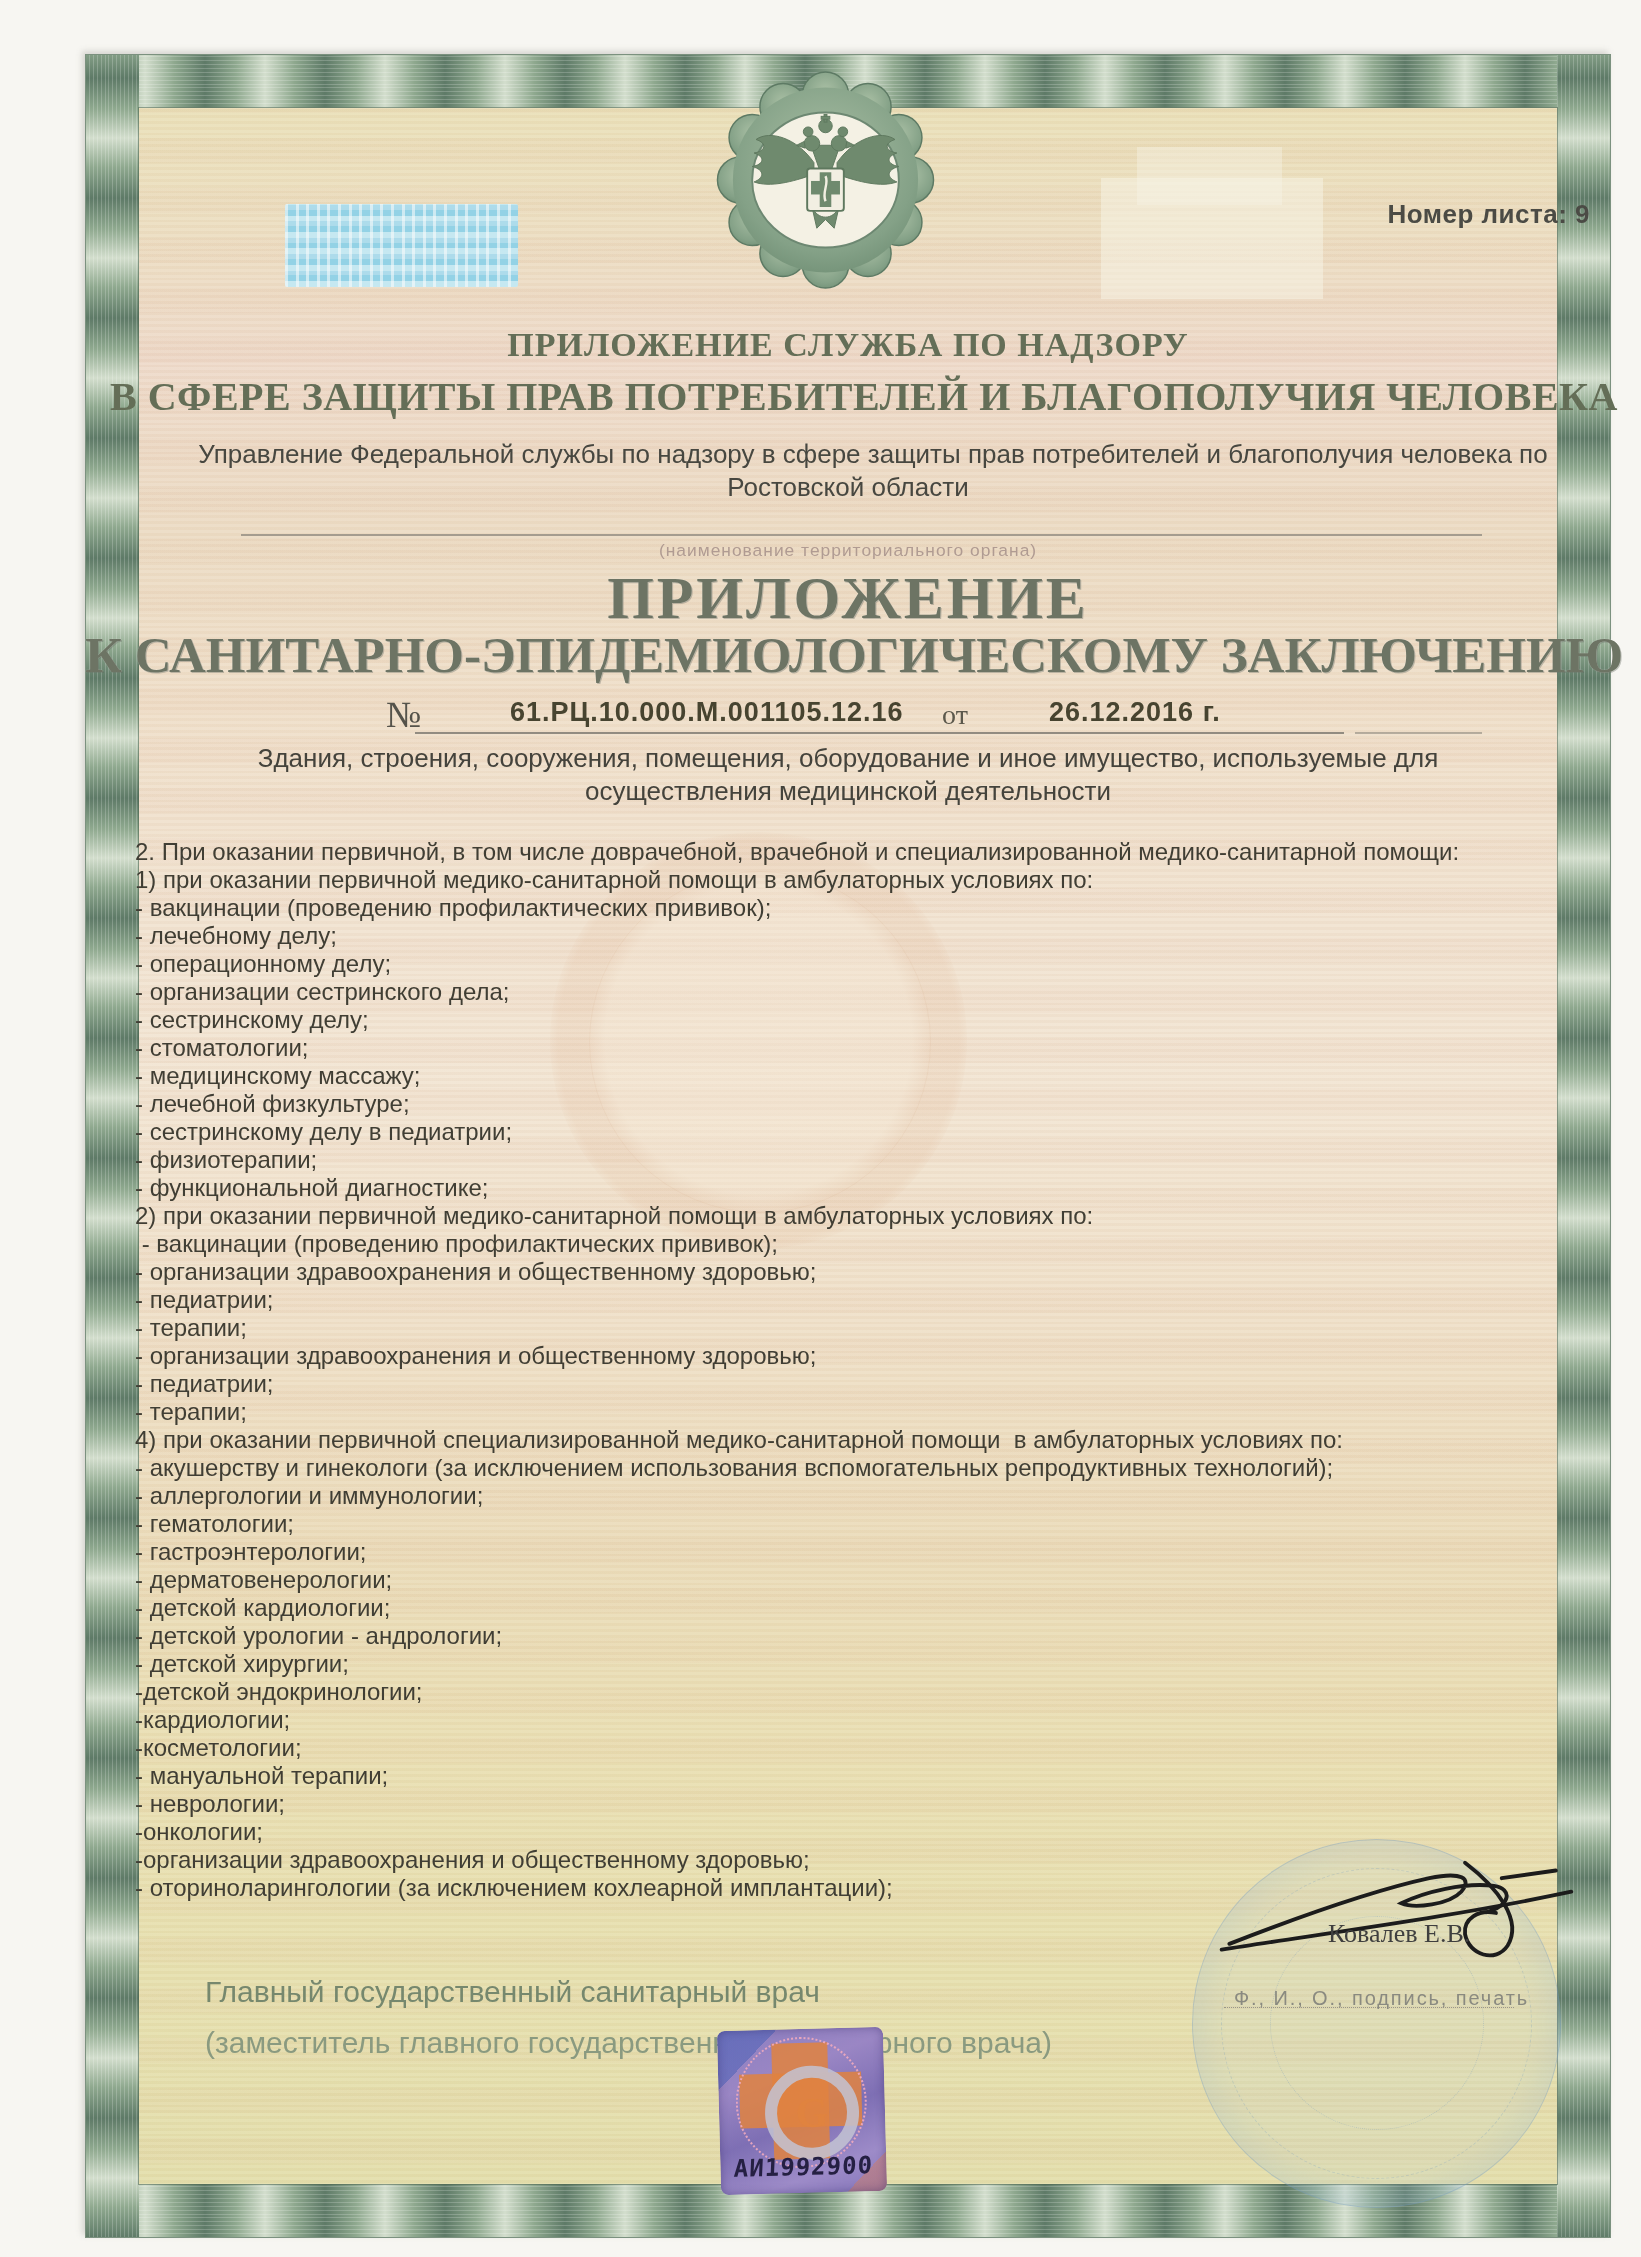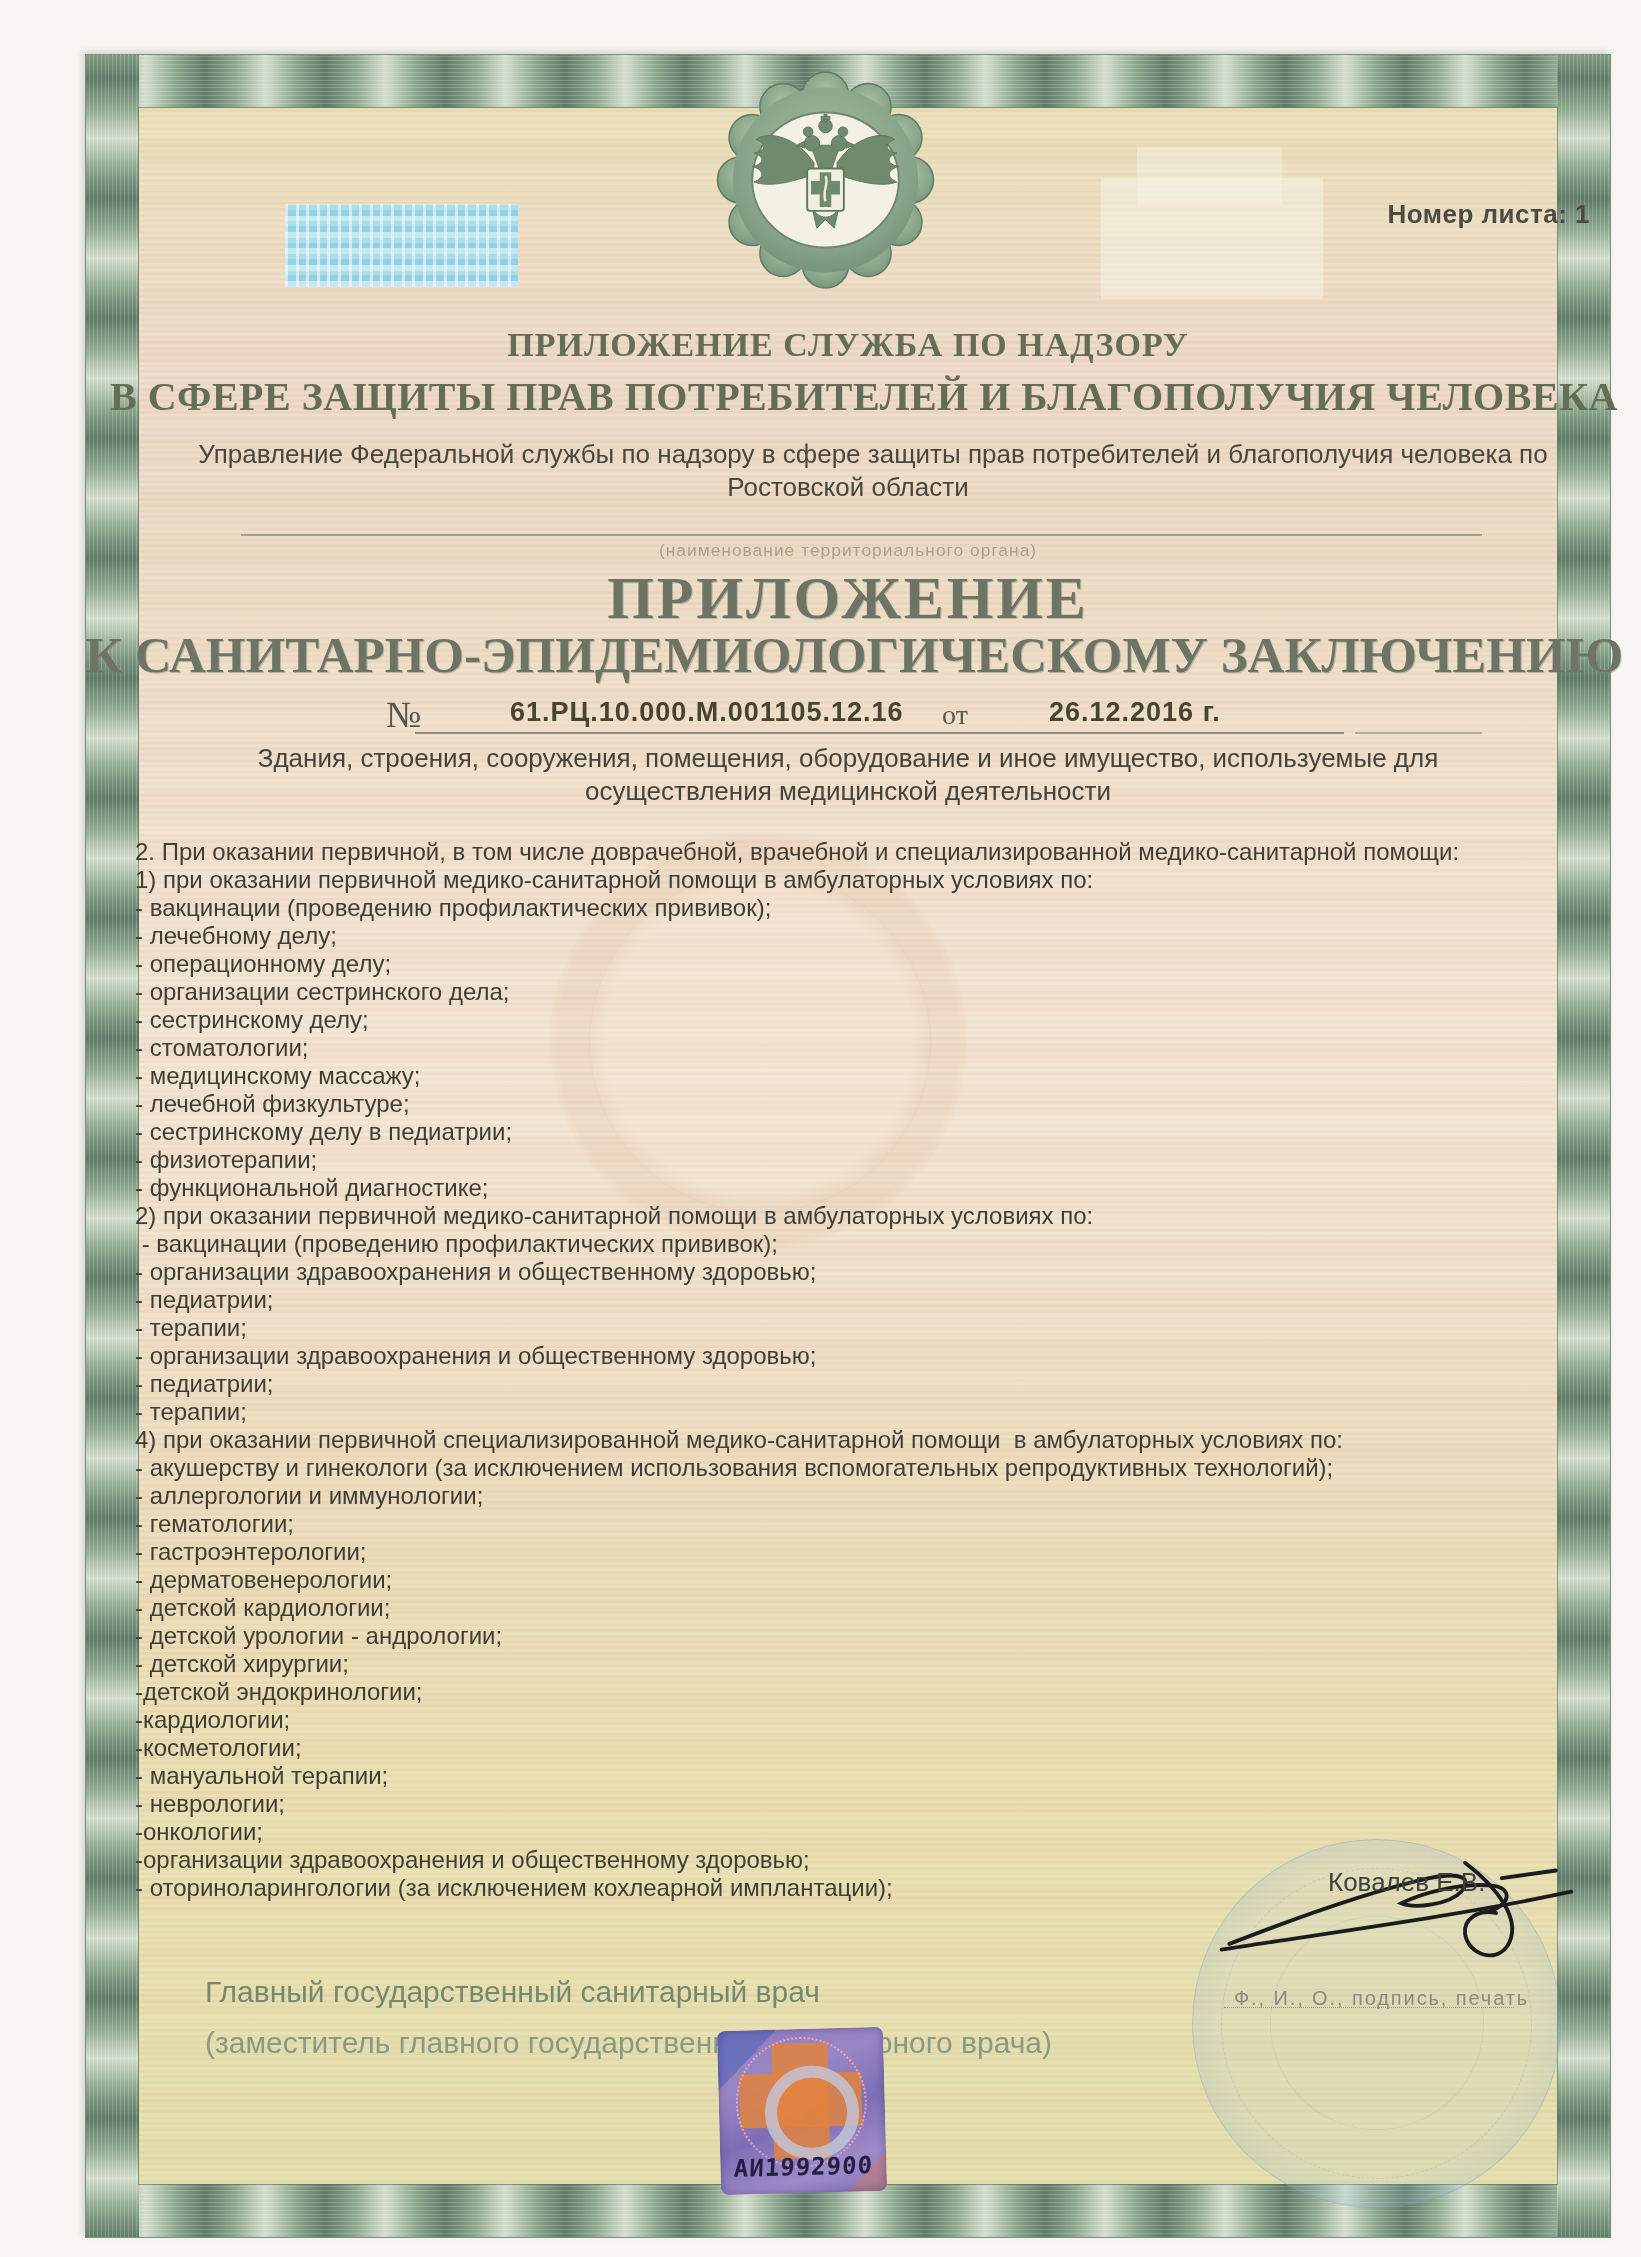--- a/index.html
+++ b/index.html
@@ -67,21 +67,21 @@
   .post2{position:absolute;left:120px;top:1972px;font-size:30px;color:#8a9a80;}
 
   .stamp{position:absolute;left:1107px;top:1785px;width:367px;height:367px;border-radius:50%;
          border:1.9px solid rgba(110,150,190,.30);
          background:radial-gradient(circle, rgba(175,205,230,.12) 0 58%, rgba(150,185,215,.22) 70%, rgba(175,205,230,.10) 78%, transparent 80%);}
   .stampRing2{position:absolute;left:1136px;top:1814px;width:309px;height:309px;border-radius:50%;
          border:1.9px dashed rgba(110,150,190,.25);}
   .stampRing3{position:absolute;left:1185px;top:1862px;width:212px;height:212px;border-radius:50%;
          border:1px dotted rgba(110,150,190,.30);}
   .sigSvg{position:absolute;left:1127px;top:1795px;width:367px;height:126px;}
-  .signName{position:absolute;left:1243px;top:1813px;font-size:26px;color:#3f3f3f;}
+  .signName{position:absolute;left:1243px;top:1865px;font-size:26px;color:#3f3f3f;font-family:Liberation Serif, serif;}
   .signRule{position:absolute;left:1139px;top:1953px;width:290px;height:0;border-top:1px dotted #99958a;}
   .signCap{position:absolute;left:1149px;top:1933px;font-size:20px;color:#8a8a80;letter-spacing:1.9px;}
 
   .holo{position:absolute;left:634px;top:1975px;width:166px;height:164px;border-radius:7.7px;
         transform:rotate(-1.5deg);overflow:hidden;
         background:
           linear-gradient(135deg, rgba(60,90,180,.45) 0 18%, transparent 18% 30%),
           linear-gradient(315deg, rgba(230,120,60,.35) 0 12%, transparent 12%),
           linear-gradient(160deg,#8d7fc0 0%,#9a86c4 30%,#7e6fb4 55%,#9d8bc8 80%,#8677bb 100%);
         box-shadow:inset 0 0 9.7px rgba(40,30,90,.4);}
@@ -162,21 +162,21 @@
         <rect x="-1.5" y="-68" width="3" height="8"></rect>
           <rect x="-4.5" y="-66" width="9" height="3"></rect>
         <path d="M-14,28 C-8,42 8,42 14,28 L9,50 L0,41 L-9,50 Z"></path>
       </g>
       <rect x="-19" y="-12" width="38" height="44" rx="3" fill="#f2efe2" stroke="#5e785e" stroke-width="2"></rect>
       <rect x="-6" y="-8" width="12" height="36" fill="#6f8a6e"></rect>
       <rect x="-15" y="1" width="30" height="14" fill="#6f8a6e"></rect>
       <path d="M0,-4 C4,4 -4,12 0,22" stroke="#f2efe2" stroke-width="2.5" fill="none"></path>
     </svg>
 
-    <div class="t sheetNum">Номер листа: 1</div>
+    <div class="t sheetNum">Номер листа: 9</div>
 
     <div class="t center serif agency1">ПРИЛОЖЕНИЕ СЛУЖБА ПО НАДЗОРУ</div>
     <div class="t center serif agency2">В СФЕРЕ ЗАЩИТЫ ПРАВ ПОТРЕБИТЕЛЕЙ И БЛАГОПОЛУЧИЯ  ЧЕЛОВЕКА</div>
 
     <div class="t center dept1">Управление Федеральной службы по надзору в сфере защиты прав потребителей и благополучия человека по</div>
     <div class="t center dept2">Ростовской области</div>
     <div class="hr1"></div>
     <div class="t center deptCap">(наименование территориального органа)</div>
 
     <div class="t center serif title1">ПРИЛОЖЕНИЕ</div>

